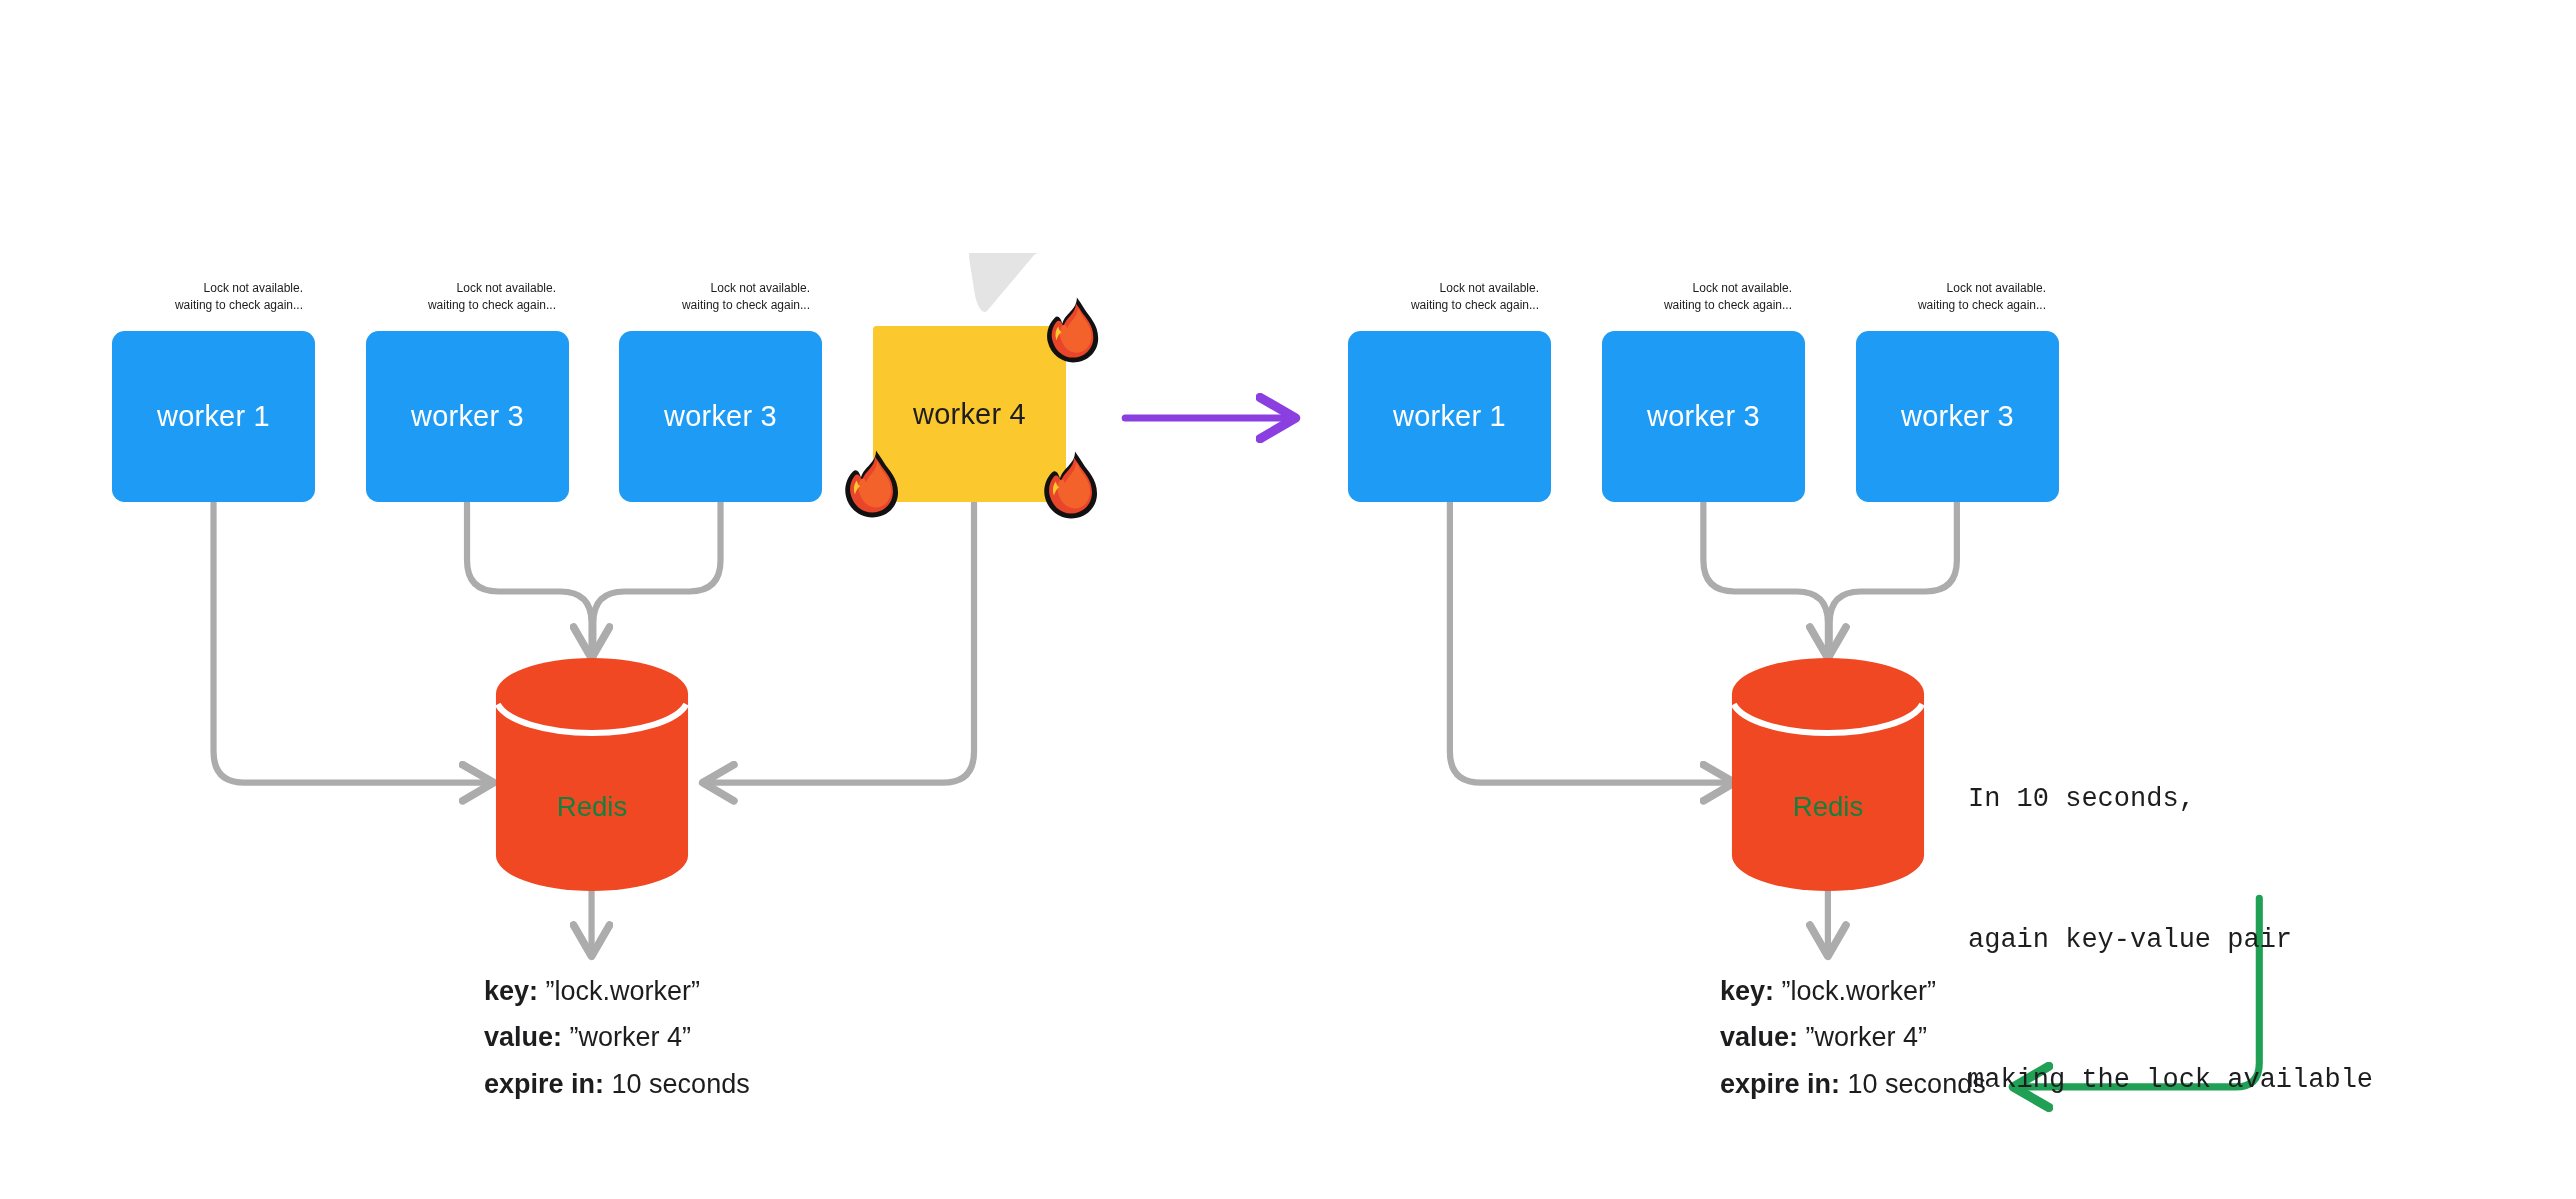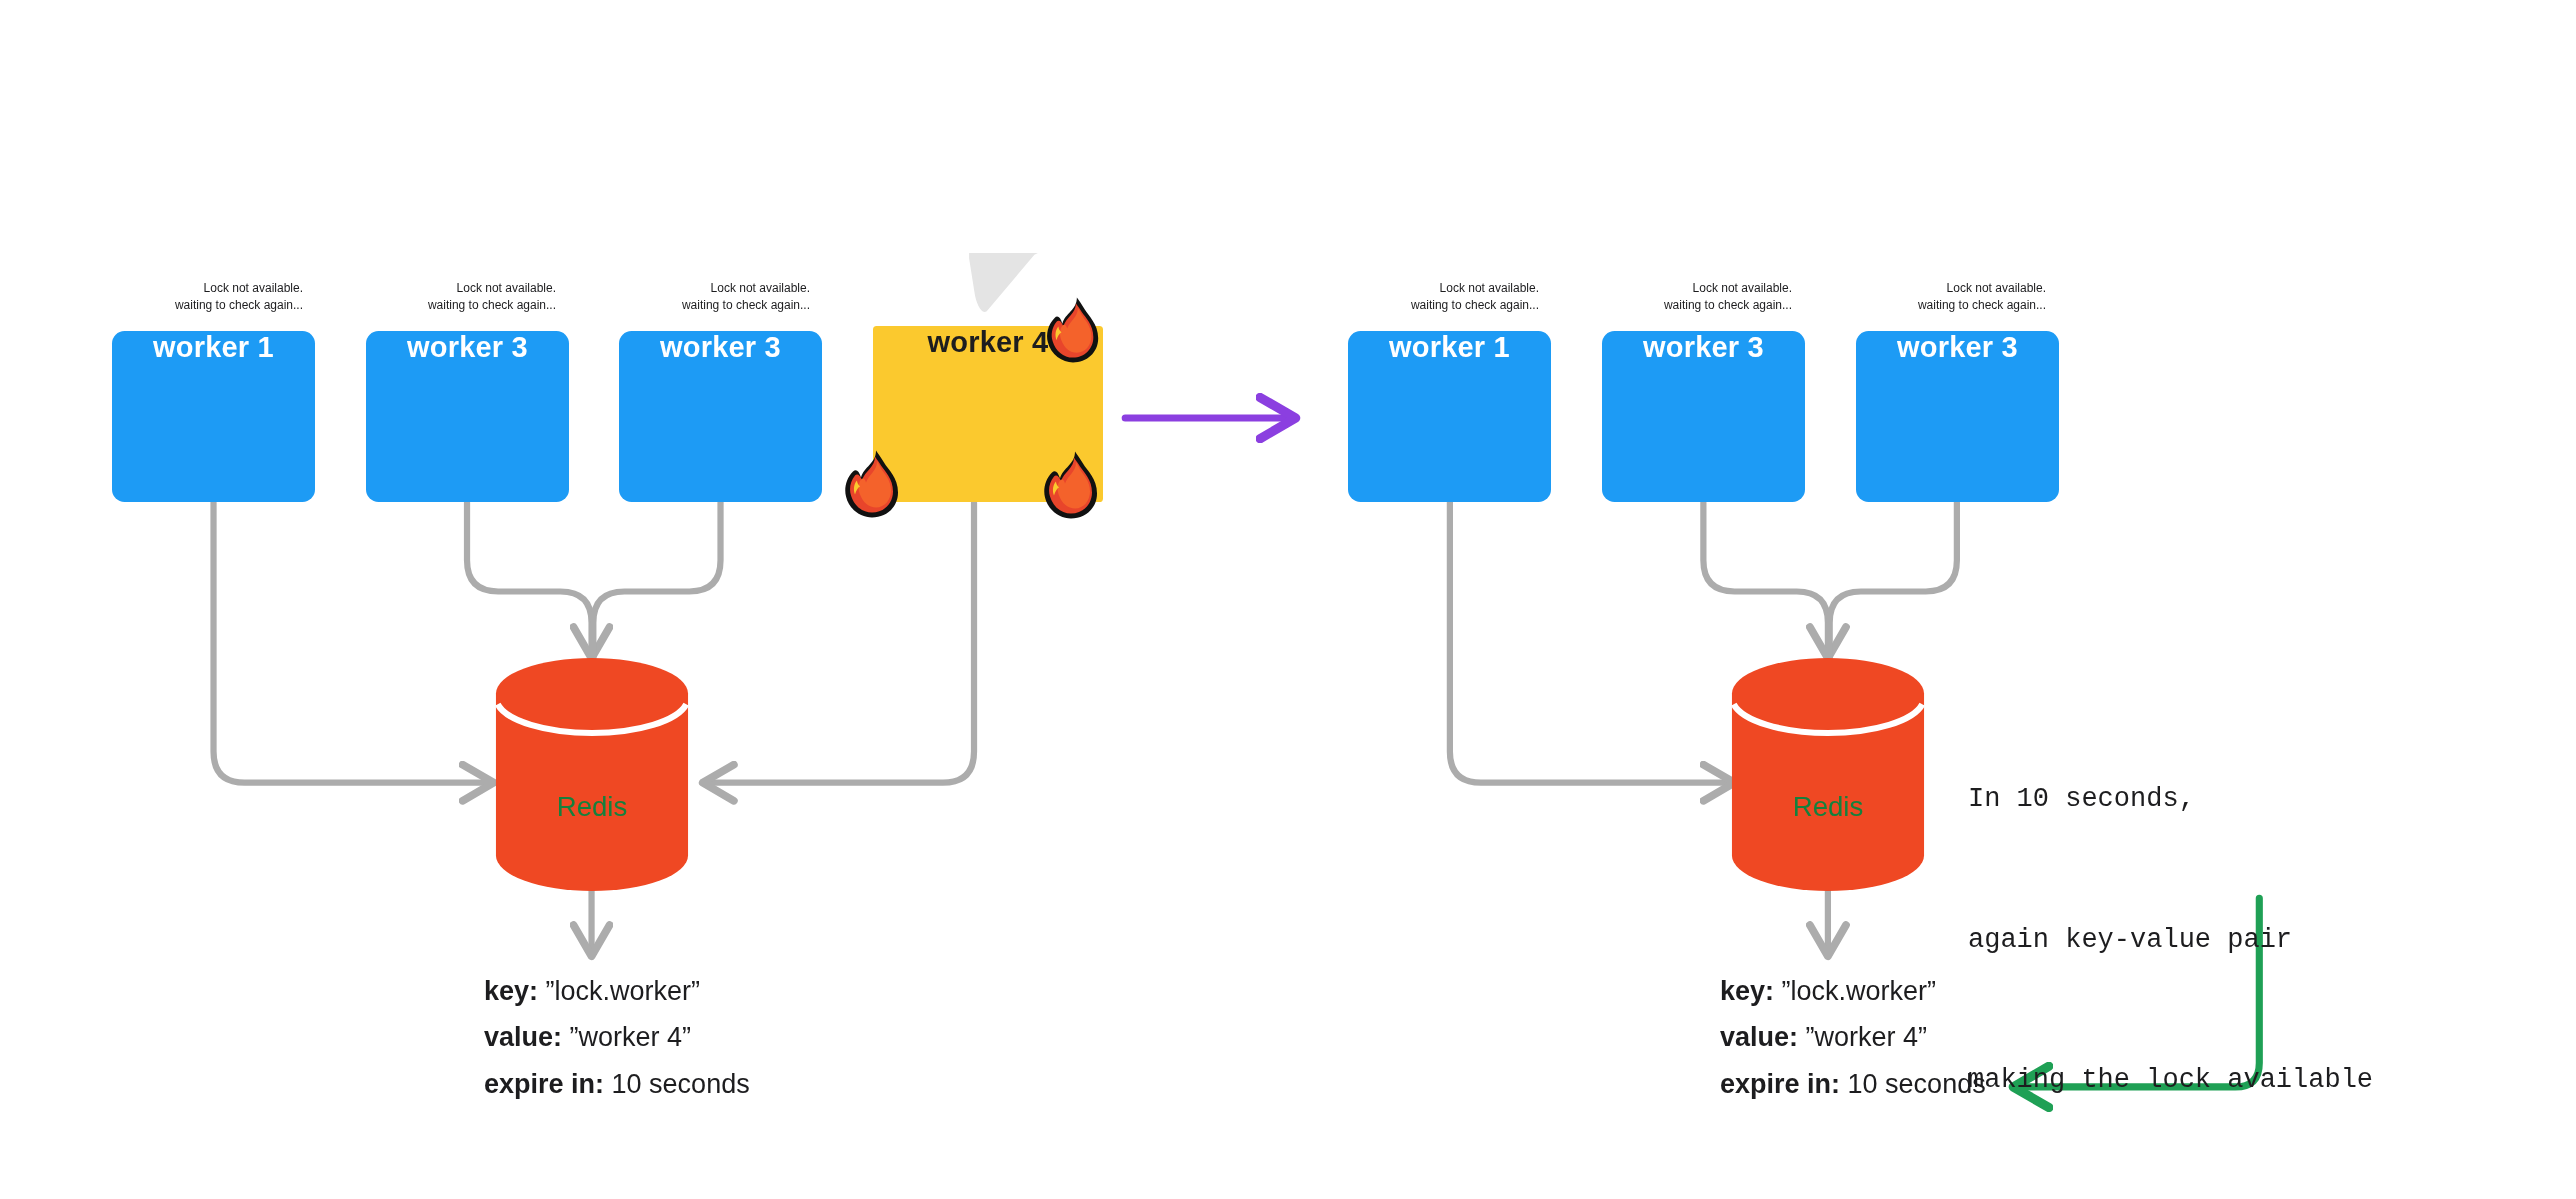--- a/index.html
+++ b/index.html
@@ -30,23 +30,23 @@
     width: 2576px;
     height: 1199px;
     pointer-events: none;
   }
 
   
   .worker {
     position: absolute;
     border-radius: 12.5px;
     display: flex;
+    align-items: center;
     justify-content: center;
     box-sizing: border-box;
-    font-weight: bold;
   }
   .worker-label {
     font-size: 29px;
     letter-spacing: 0.2px;
     white-space: nowrap;
   }
   .worker.blue { background: #1D9BF5; }
   .worker.blue .worker-label { color: #ffffff; }
   .worker.yellow { background: #FBC92E; border-radius: 3.6px; }
   .worker.yellow .worker-label { color: #1d1d1f; }
@@ -175,21 +175,21 @@
 
   <div class="worker blue" style="left:112px; top:331px; width:203px; height:171px;">
     <span class="worker-label">worker 1</span>
   </div>
   <div class="worker blue" style="left:366px; top:331px; width:203px; height:171px;">
     <span class="worker-label">worker 3</span>
   </div>
   <div class="worker blue" style="left:619px; top:331px; width:203px; height:171px;">
     <span class="worker-label">worker 3</span>
   </div>
-  <div class="worker yellow" style="left:873px; top:326px; width:230px; height:176px;">
+  <div class="worker yellow" style="left:873px; top:326px; width:193px; height:176px;">
     <span class="worker-label">worker 4</span>
   </div>
 
   <div class="fire" style="left:1042px; top:294px; width:62px; height:71px;">
     <svg viewBox="0 0 64 72" width="62" height="71">
       <path d="M36,3 C36,16 24,19 21,30 C19,23 16,21 13,24 C6,31 4,41 6,49 C9,62 21,70 32,70 C46,70 58,60 58,45 C58,30 48,22 44,15 C41,10 38,6 36,3 Z" fill="#111111"></path>
       <path d="M35,9 C35,20 25,23 22,33 C20,27 17,26 15,28 C10,34 9,42 11,48 C14,58 22,65 32,65 C44,65 53,56 53,44 C53,31 45,24 41,18 C38,13 36,11 35,9 Z" fill="#E8452B"></path>
       <path d="M37,14 C37,23 29,27 26,35 C25,31 23,30 21,32 C18,36 18,42 20,47 C23,55 29,60 36,60 C45,60 51,52 51,43 C51,32 44,26 41,21 C39,17 38,15 37,14 Z" fill="#F4622B"></path>
       <path d="M17,33 C14,36 13,42 15,47 C16,43 18,40 20,39 C18,37 17,35 17,33 Z" fill="#FBC92E"></path>
     </svg>

